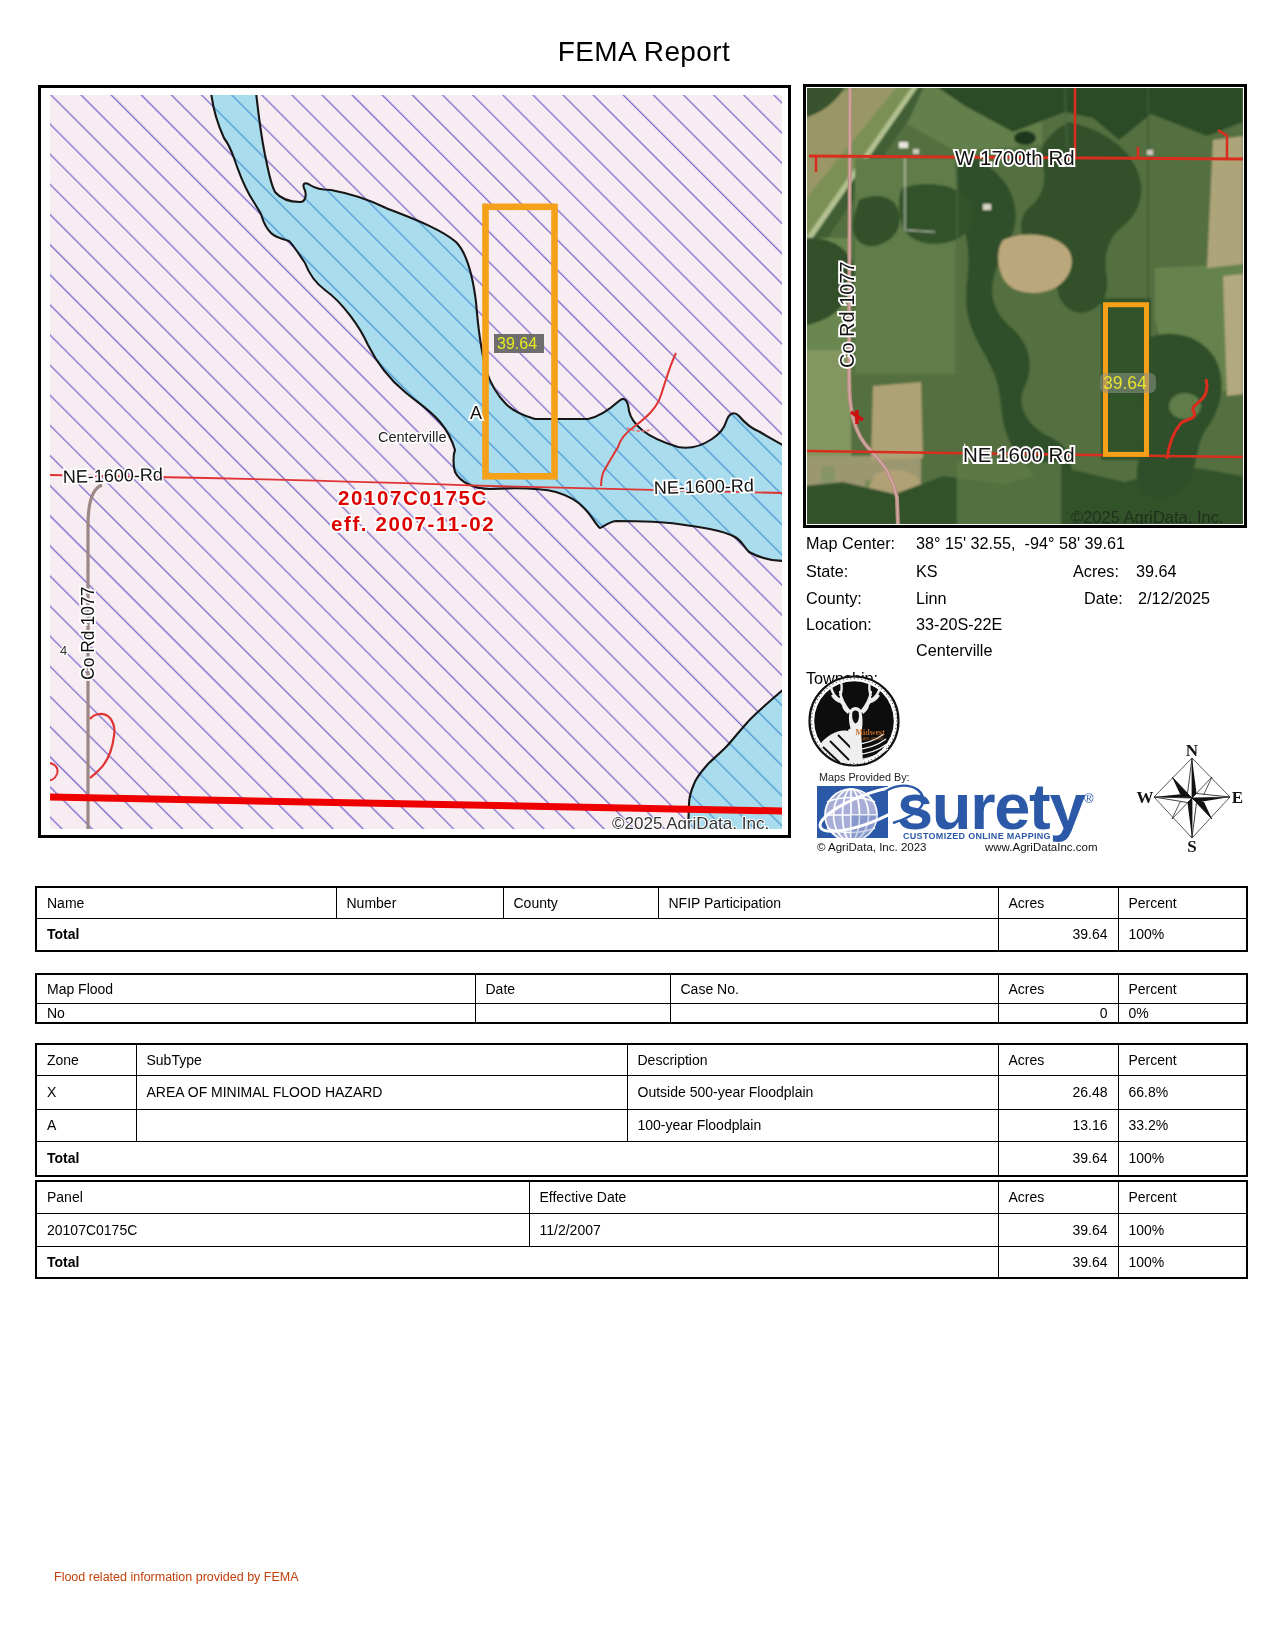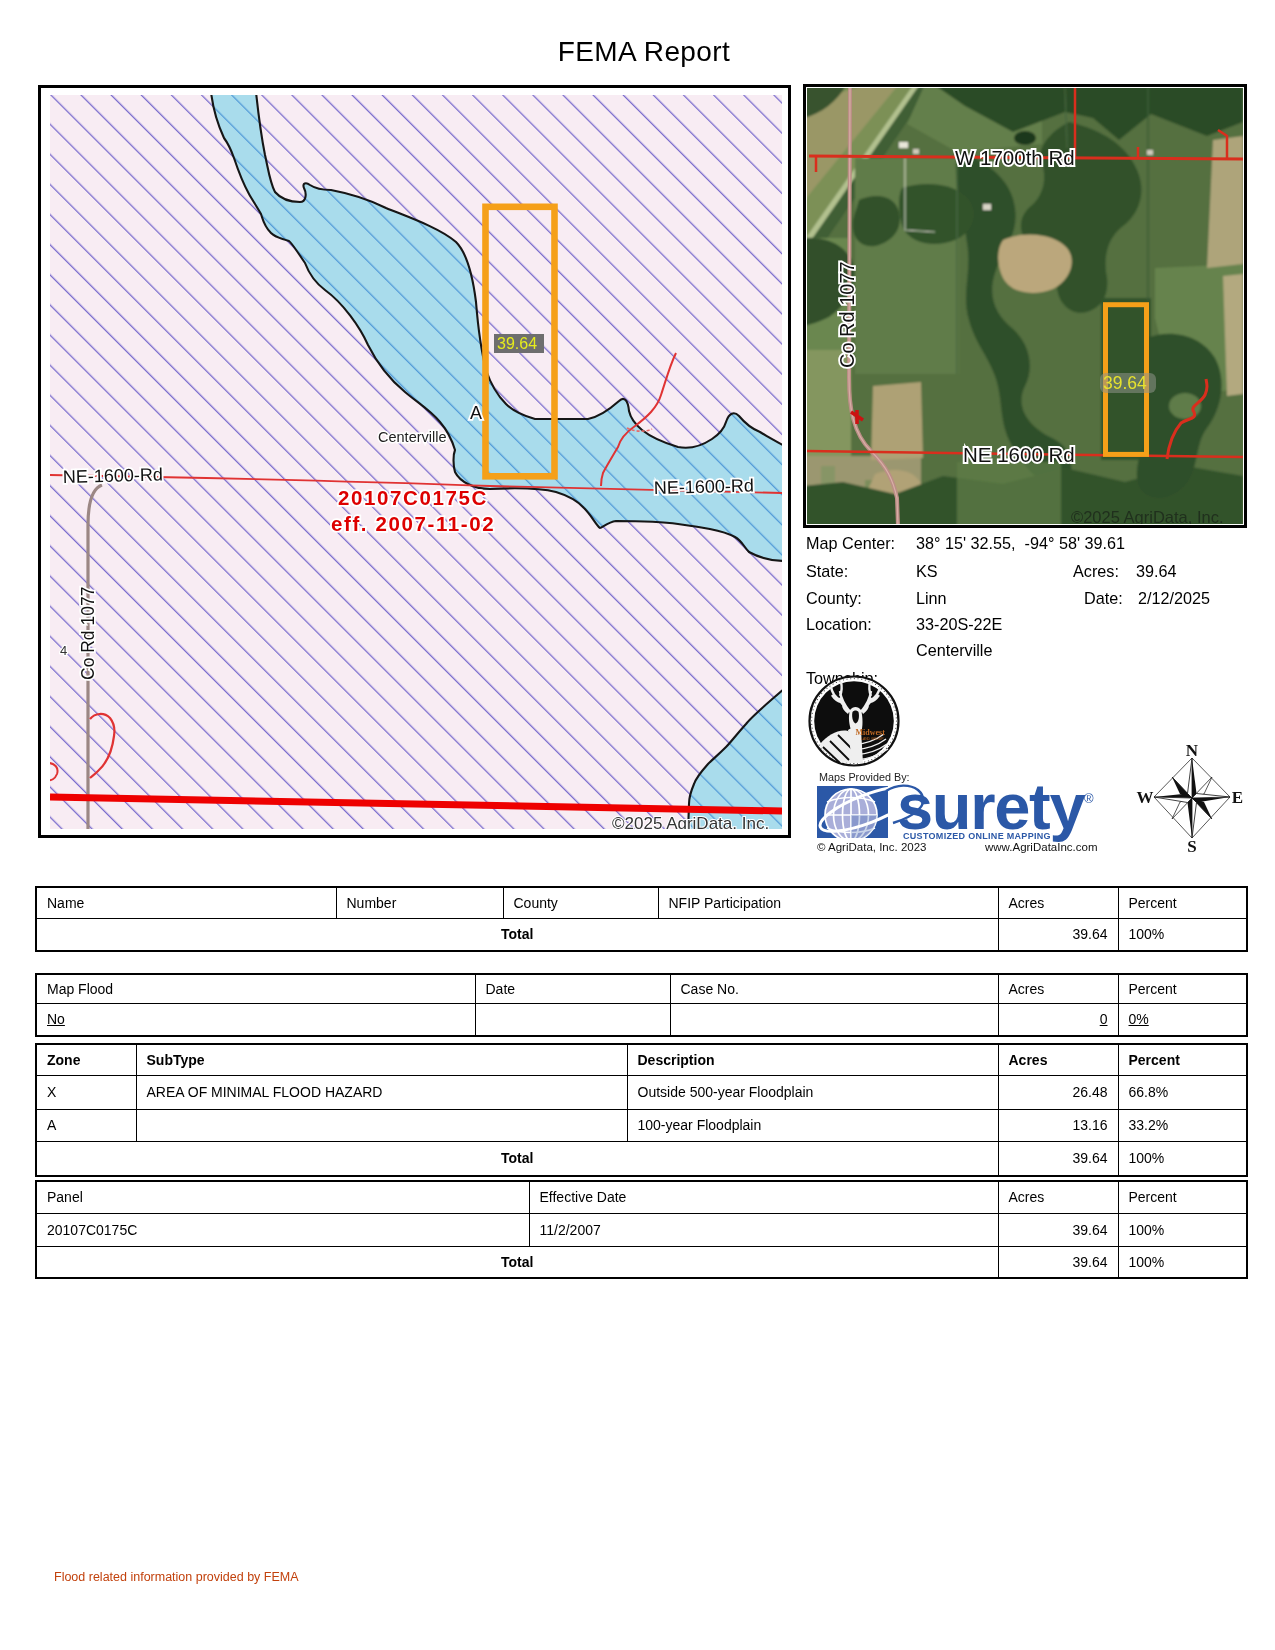--- a/index.html
+++ b/index.html
@@ -5,21 +5,21 @@
   * { margin:0; padding:0; box-sizing:border-box; }
   html,body { width:1275px; height:1650px; background:#ffffff;
     font-family:"Liberation Sans", sans-serif; position:relative; }
   .abs { position:absolute; }
   .tbl { position:absolute; border-collapse:collapse; table-layout:fixed;
     font-size:14px; color:#000; }
   .tbl td { border:1.5px solid #000; padding:0 10px; vertical-align:middle;
     overflow:hidden; white-space:nowrap; }
   .tbl { border:2px solid #000; }
   .tbl td.r { text-align:right; }
-  .tbl td.b { font-weight:bold; text-align:center; }
+  .tbl td.b { font-weight:bold; text-align:left; }
 </style>
 </head>
 <body>
 
 <div class="abs" style="left:0; top:38px; width:1288px; text-align:center; font-size:28px; letter-spacing:0.4px; line-height:1; color:#000;">FEMA Report</div>
 
 <div class="abs" style="left:38px; top:85px; width:753px; height:753px; border:3px solid #000; background:#fff;">
 
 <svg class="abs" style="left:9px; top:7px;" width="732" height="734" viewBox="0 0 732 734">
   <defs>
@@ -403,40 +403,40 @@
       <col style="width:129px">
     </colgroup>
   <tbody>
       <tr style="height:29px;">
         <td>Map Flood</td>
         <td>Date</td>
         <td>Case No.</td>
         <td>Acres</td>
         <td>Percent</td>
       </tr>
-  <tr style="height:33px;text-decoration:underline;">
+  <tr style="height:20px;">
         <td>No</td>
         <td></td>
         <td></td>
         <td class="r">0</td>
         <td>0%</td>
       </tr>
 </tbody>
   </table>
 
 <table class="tbl" style="left:35px; top:1043px; width:1211px;">
   <colgroup>
       <col style="width:100px">
       <col style="width:491px">
       <col style="width:371px">
       <col style="width:120px">
       <col style="width:129px">
     </colgroup>
   <tbody>
-      <tr style="height:31px;font-weight:bold;">
+      <tr style="height:31px;">
         <td>Zone</td>
         <td>SubType</td>
         <td>Description</td>
         <td>Acres</td>
         <td>Percent</td>
       </tr>
   <tr style="height:34px;">
         <td>X</td>
         <td>AREA OF MINIMAL FLOOD HAZARD</td>
         <td>Outside 500-year Floodplain</td>

